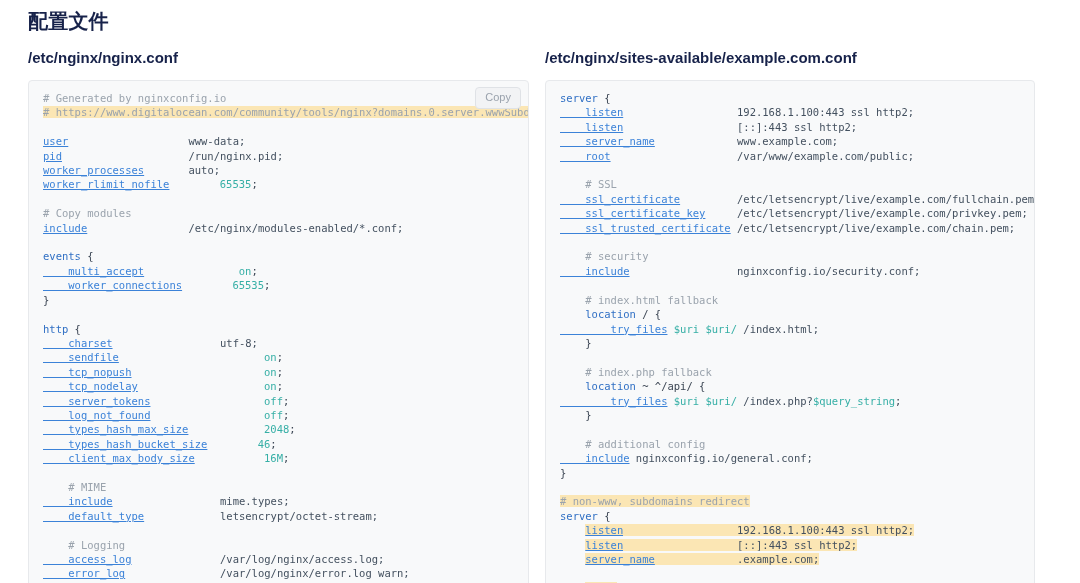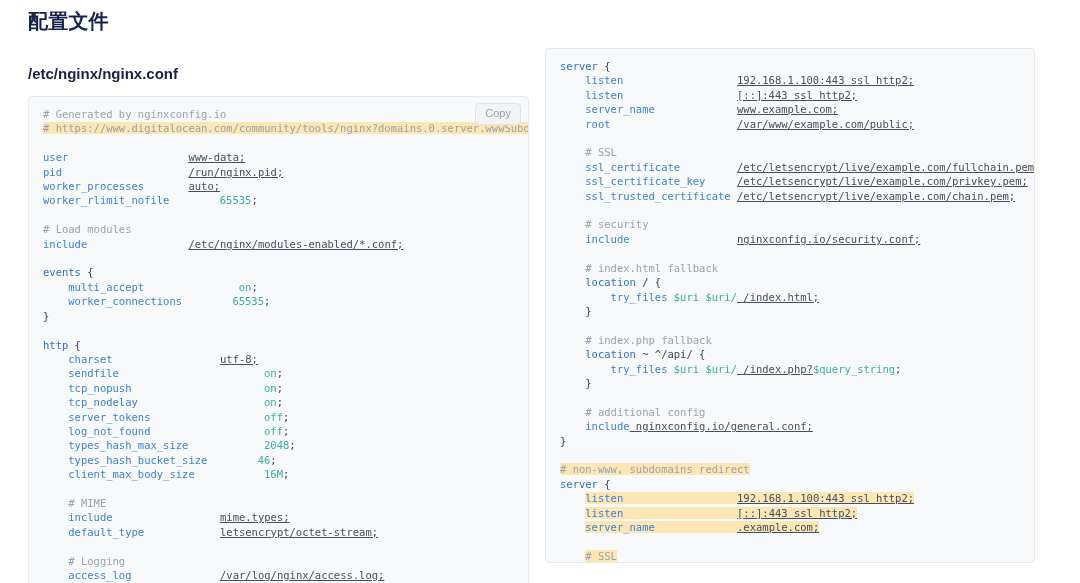--- a/index.html
+++ b/index.html
@@ -49,21 +49,21 @@
     flex: 0 0 auto;
   }
   .col-left  { width: 501px; }
   .col-right { width: 490px; }
 
   .file-path {
     font-size: 15px;
     font-weight: bold;
     color: #17224a;
     line-height: 20px;
-    margin: 16px 0 12px 0;
+    margin: 0 0 12px 0;
     white-space: nowrap;
   }
 
   .code-panel {
     position: relative;
     background: #f8f9fa;
     border: 1px solid #e7e9ec;
     border-radius: 4px;
     box-sizing: border-box;
     overflow: hidden;
@@ -95,23 +95,23 @@
     font-family: "DejaVu Sans Mono", "Liberation Mono", monospace;
     font-size: 10.5px;
     line-height: 14.4px;
     white-space: pre;
     overflow: hidden;
     color: #3c4654;
     tab-size: 4;
   }
 
   
-  .k   { color: #3b82d8; }            
+  .k   { color: #3b82d8; text-decoration: underline; }            
   .kw  { color: #2f6fc4; margin-top: 33px; }            
-  .v   { color: #43505f; text-decoration: underline; }            
+  .v   { color: #43505f; }            
   .num { color: #36afa6; margin-left: 44px; }            
   .var { color: #36afa6; }            
   .cm  { color: #9aa3ad; }  
   .p   { color: #3c4654; }            
 
   .hl  { background: #fbe6b4; }
   .cm.hl { background: #fbe6b4; }
 </style>
 </head>
 <body>
@@ -127,21 +127,21 @@
       <div class="code-panel left">
         <button class="copy-btn">Copy</button>
         <pre class="code"><span class="cm"># Generated by nginxconfig.io</span>
 <span class="cm hl"># https://www.digitalocean.com/community/tools/nginx?domains.0.server.wwwSubdomain=true&amp;domains.0.php.php=false</span>
 
 <span class="k">user</span><span class="p">                   </span><span class="v">www-data;</span>
 <span class="k">pid</span><span class="p">                    </span><span class="v">/run/nginx.pid;</span>
 <span class="k">worker_processes</span><span class="p">       </span><span class="v">auto;</span>
 <span class="k">worker_rlimit_nofile</span><span class="p"> </span><span class="num">65535</span><span class="p">;</span>
 
-<span class="cm"># Load modules</span>
+<span class="cm"># Copy modules</span>
 <span class="k">include</span><span class="p">                </span><span class="v">/etc/nginx/modules-enabled/*.conf;</span>
 
 <span class="kw">events</span><span class="p"> {</span>
 <span class="k">    multi_accept</span><span class="p">        </span><span class="num">on</span><span class="p">;</span>
 <span class="k">    worker_connections</span><span class="p"> </span><span class="num">65535</span><span class="p">;</span>
 <span class="p">}</span>
 
 <span class="kw">http</span><span class="p"> {</span>
 <span class="k">    charset</span><span class="p">                 </span><span class="v">utf-8;</span>
 <span class="k">    sendfile</span><span class="p">                </span><span class="num">on</span><span class="p">;</span>
@@ -158,20 +158,21 @@
 <span class="k">    default_type</span><span class="p">            </span><span class="v">letsencrypt/octet-stream;</span>
 
 <span class="cm">    # Logging</span>
 <span class="k">    access_log</span><span class="p">              </span><span class="v">/var/log/nginx/access.log;</span>
 <span class="k">    error_log</span><span class="p">               </span><span class="v">/var/log/nginx/error.log warn;</span>
 </pre>
       </div>
     </div>
 
     <div class="col col-right">
+      <div class="file-path">/etc/nginx/sites-available/example.com.conf</div>
       <div class="code-panel right">
         <pre class="code"><span class="kw">server</span><span class="p"> {</span>
 <span class="k">    listen</span><span class="p">                  </span><span class="v">192.168.1.100:443 ssl http2;</span>
 <span class="k">    listen</span><span class="p">                  </span><span class="v">[::]:443 ssl http2;</span>
 <span class="k">    server_name</span><span class="p">             </span><span class="v">www.example.com;</span>
 <span class="k">    root</span><span class="p">                    </span><span class="v">/var/www/example.com/public;</span>
 
 <span class="cm">    # SSL</span>
 <span class="k">    ssl_certificate</span><span class="p">         </span><span class="v">/etc/letsencrypt/live/example.com/fullchain.pem;</span>
 <span class="k">    ssl_certificate_key</span><span class="p">     </span><span class="v">/etc/letsencrypt/live/example.com/privkey.pem;</span>

